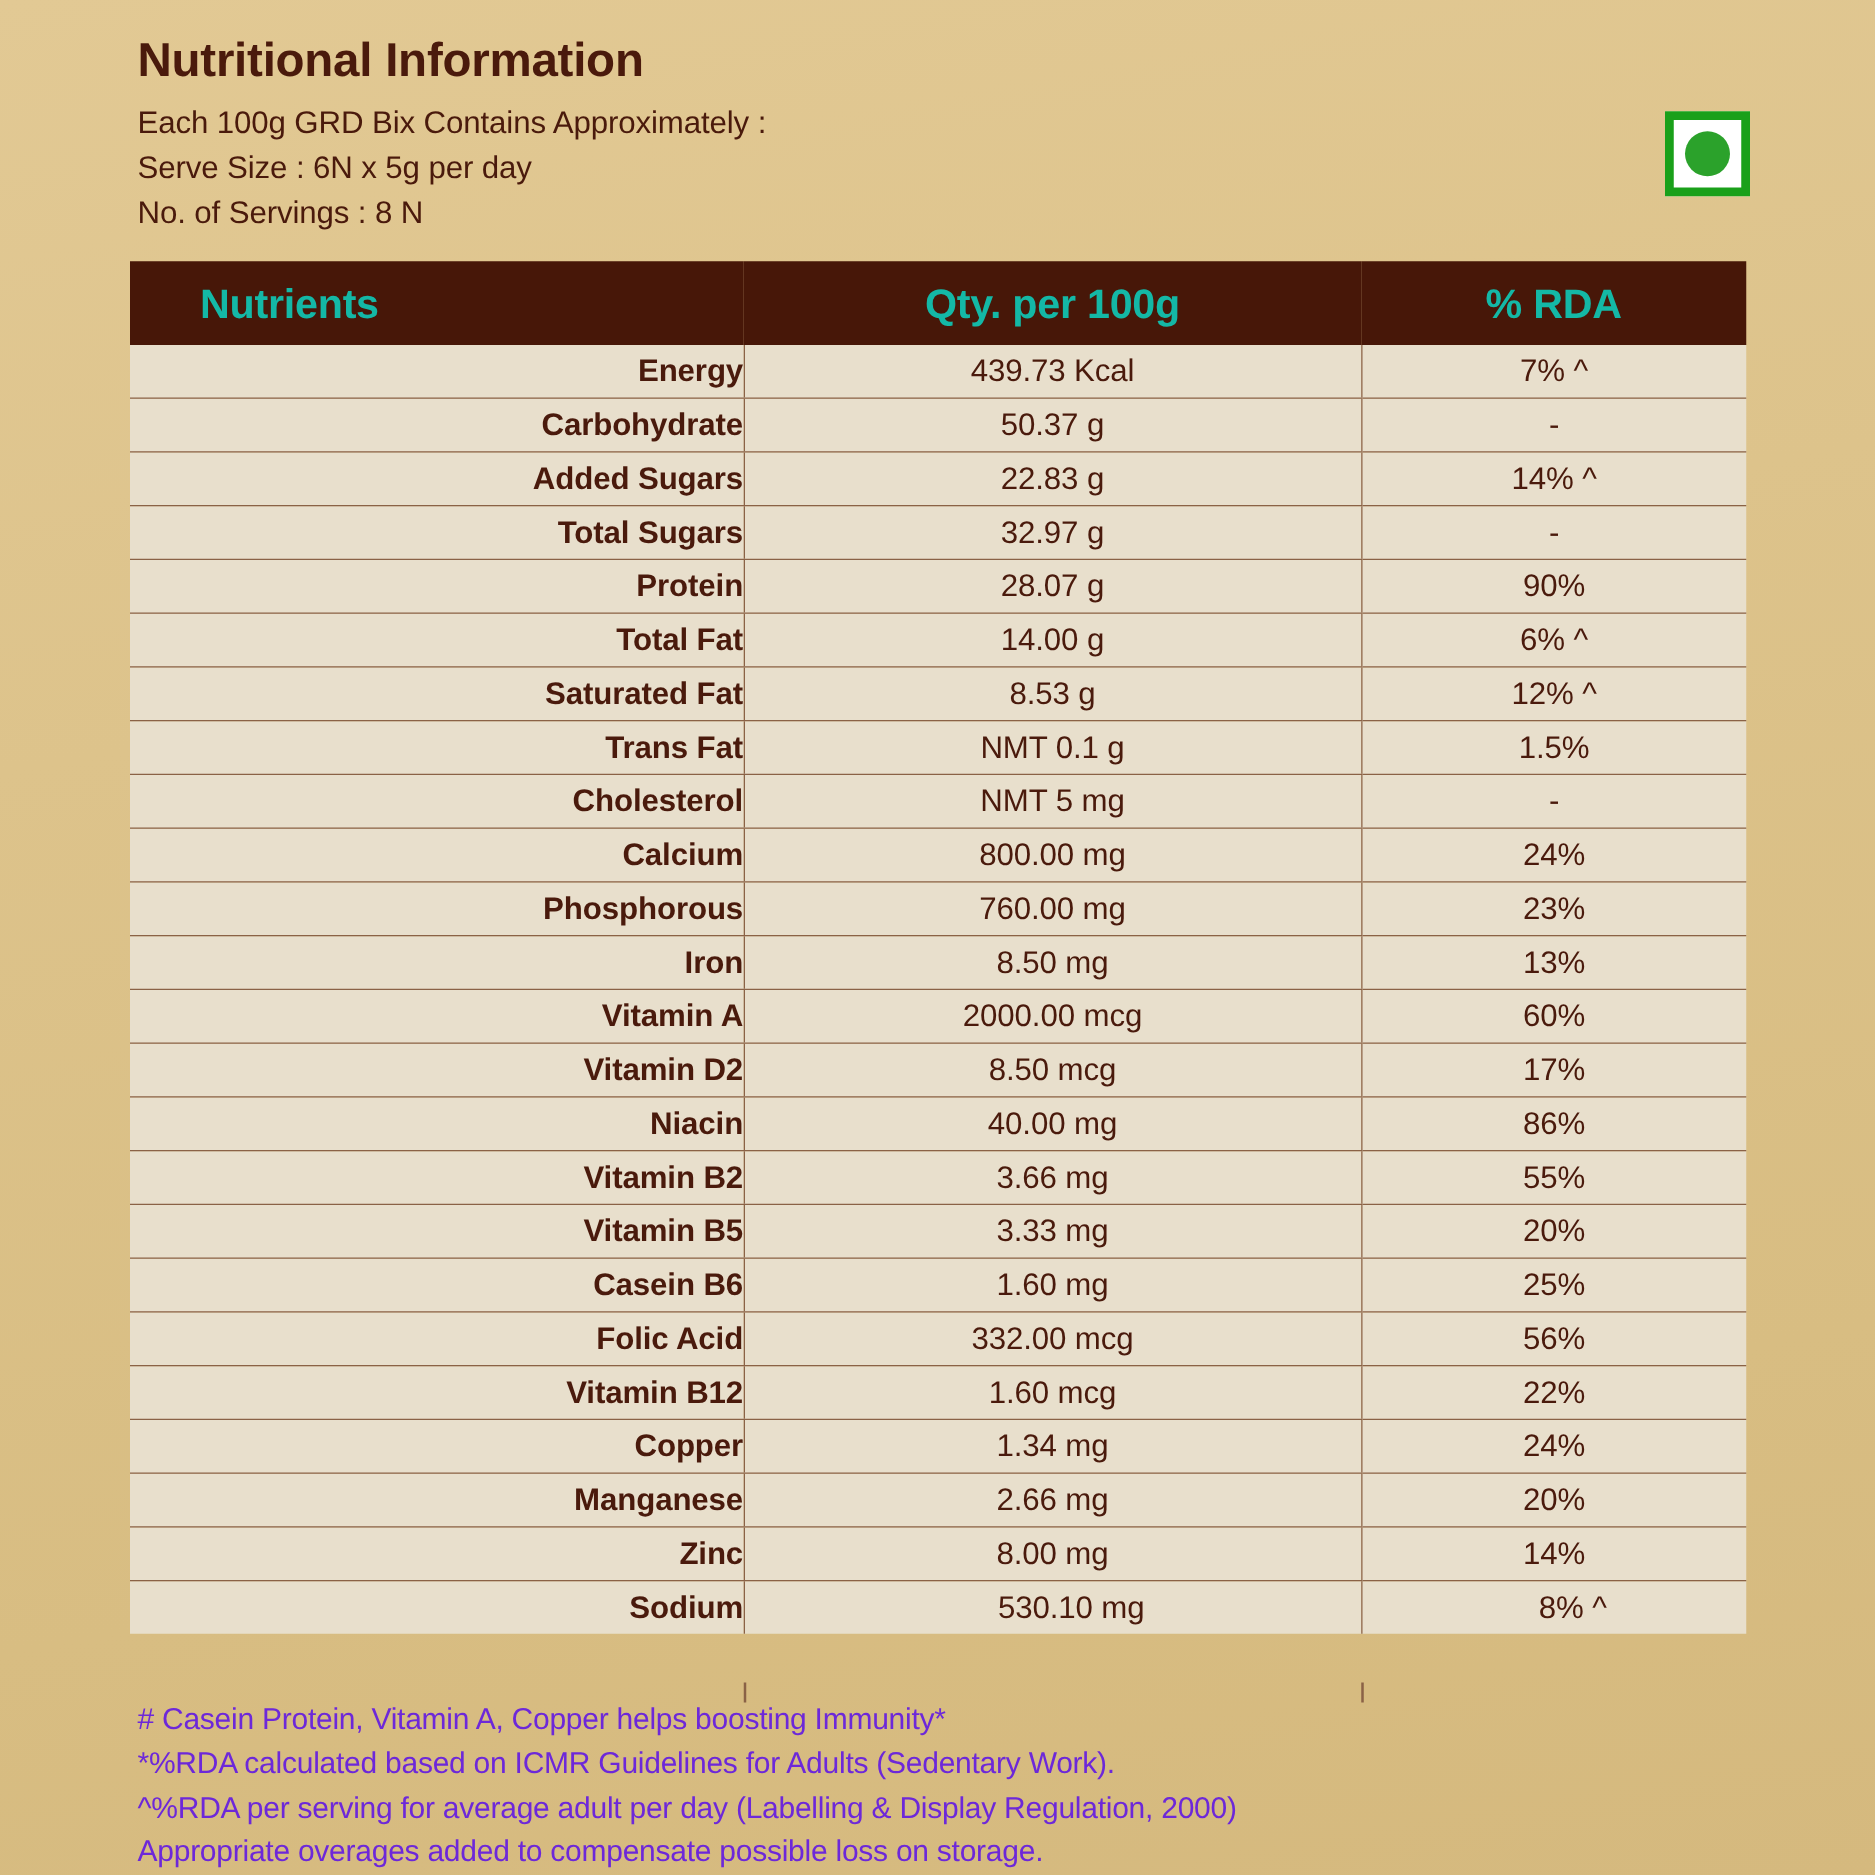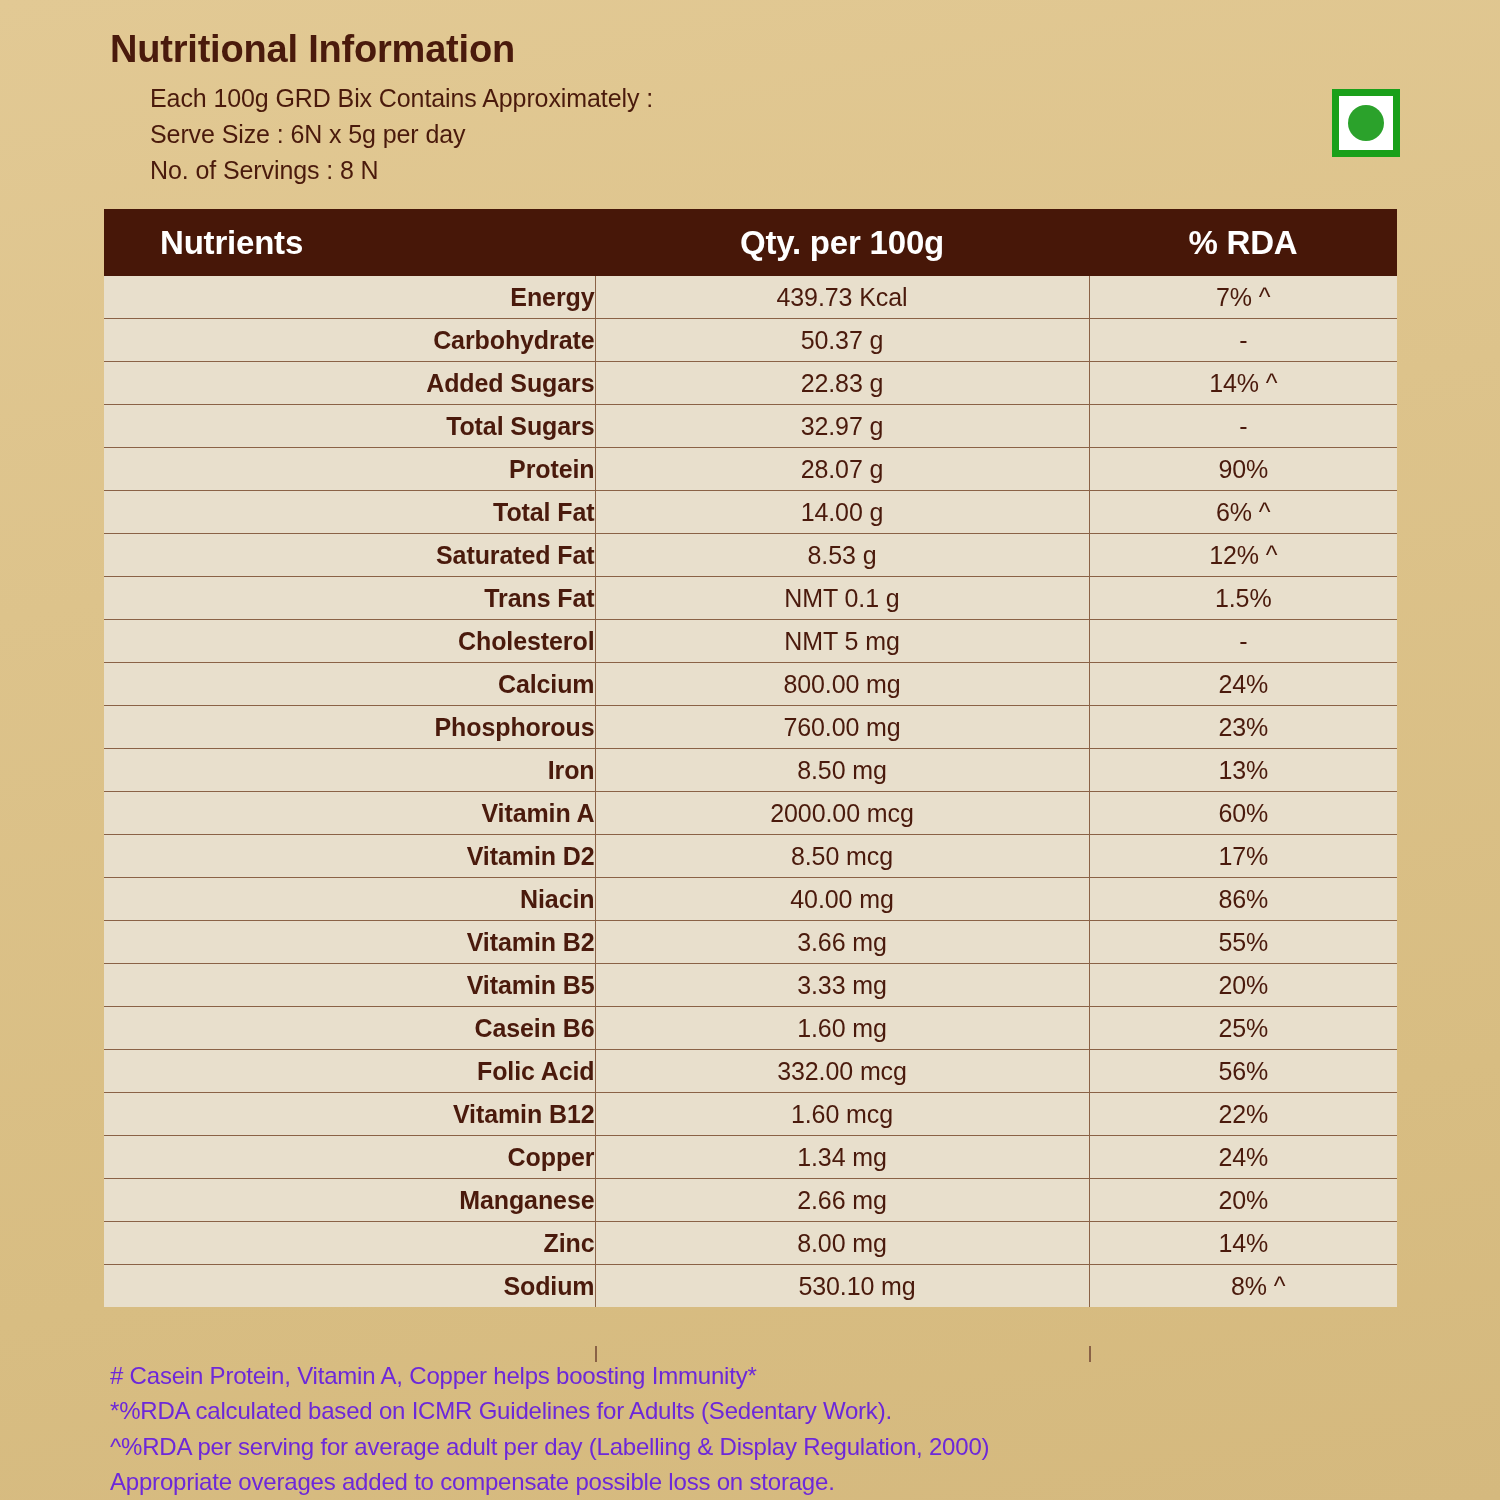--- a/index.html
+++ b/index.html
@@ -36,21 +36,20 @@
     letter-spacing: -0.2px;
     margin: 0 0 8px 0;
     line-height: 1.15;
   }
   .subline {
     font-size: 25px;
     color: #4a1a0c;
     line-height: 1.44;
     letter-spacing: -0.1px;
     white-space: nowrap;
-    margin-left: 40px;
   }
 
   
   .veg-mark {
     position: absolute;
     left: 1332px;
     top: 89px;
     width: 68px;
     height: 68px;
     box-sizing: border-box;
@@ -82,21 +81,21 @@
   }
   .col-name  { width: 491px; }
   .col-qty   { width: 494px; }
   .col-rda   { width: 308px; }
 
   thead tr {
     background: #471708;
   }
   thead th {
     height: 67px;
-    color: #ffffff;
+    color: #14b8a6;
     font-size: 33px;
     font-weight: bold;
     letter-spacing: -0.2px;
     vertical-align: middle;
   }
   th.h-name { text-align: left; padding-left: 56px; }
   th.h-qty  { }
   th.h-rda  { text-align: center; }
 
   tbody tr {

